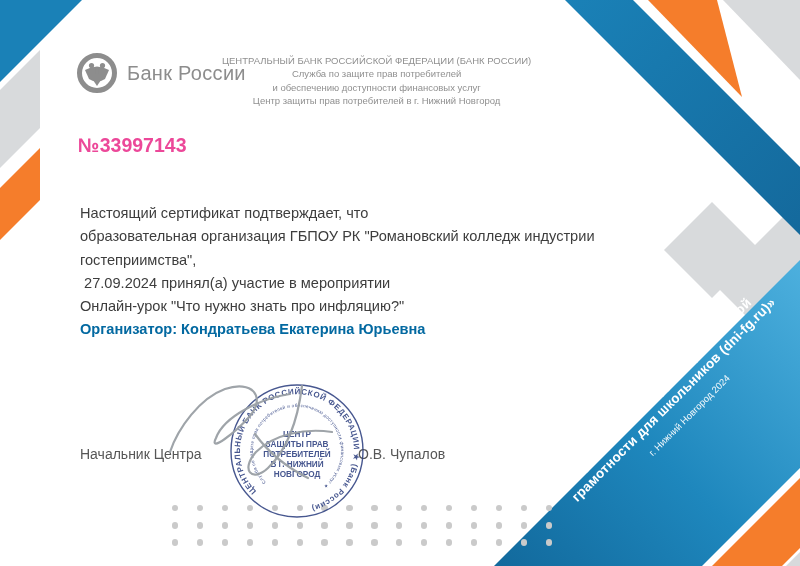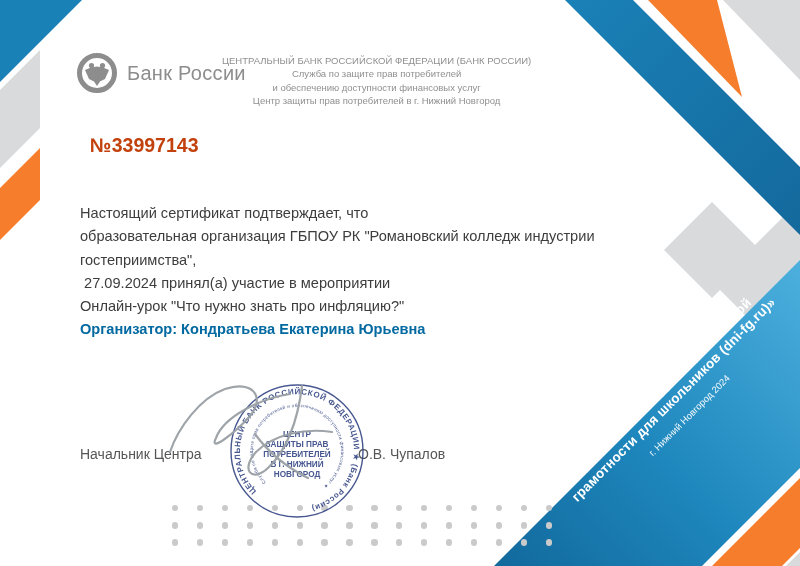--- a/index.html
+++ b/index.html
@@ -9,21 +9,21 @@
     font-family:"Liberation Sans", sans-serif;
   }
   .deco{position:absolute;left:0;top:0;z-index:0;}
   
   .logo-wrap{position:absolute;left:76px;top:52px;display:flex;align-items:center;z-index:4;}
   .logo-text{font-size:20px;color:#8d8d8d;margin-left:9px;letter-spacing:.3px;}
   .org-block{position:absolute;left:222px;top:54px;z-index:4;color:#8f8f8f;font-size:9.5px;line-height:13.4px;text-align:center;}
   
   .title-row{position:absolute;left:78px;top:134px;z-index:4;display:flex;align-items:flex-end;}
   .title{margin:0;font-size:46px;font-weight:bold;color:#1a86c0;letter-spacing:.5px;line-height:50px;}
-  .cert-number{font-size:19.5px;font-weight:bold;color:#c2410c;margin-left:12px;padding-bottom:5px;}
+  .cert-number{font-size:19.5px;font-weight:bold;color:#ec4899;padding-bottom:5px;}
   
   .body-block{position:absolute;left:80px;top:202px;z-index:4;color:#3d3d3d;font-size:14.6px;line-height:23.3px;width:520px;}
   .body-block p{margin:0;white-space:pre-wrap;}
   .body-block .organizer{font-weight:bold;color:#0369a1;}
   
   .sig-label{position:absolute;z-index:4;font-size:14px;color:#565656;}
   .sig-left{left:80px;top:446px;}
   .sig-right{left:358px;top:446px;}
   .sig-svg{position:absolute;left:0;top:0;z-index:6;pointer-events:none;}
   .stamp-svg{position:absolute;left:222px;top:376px;z-index:5;}

